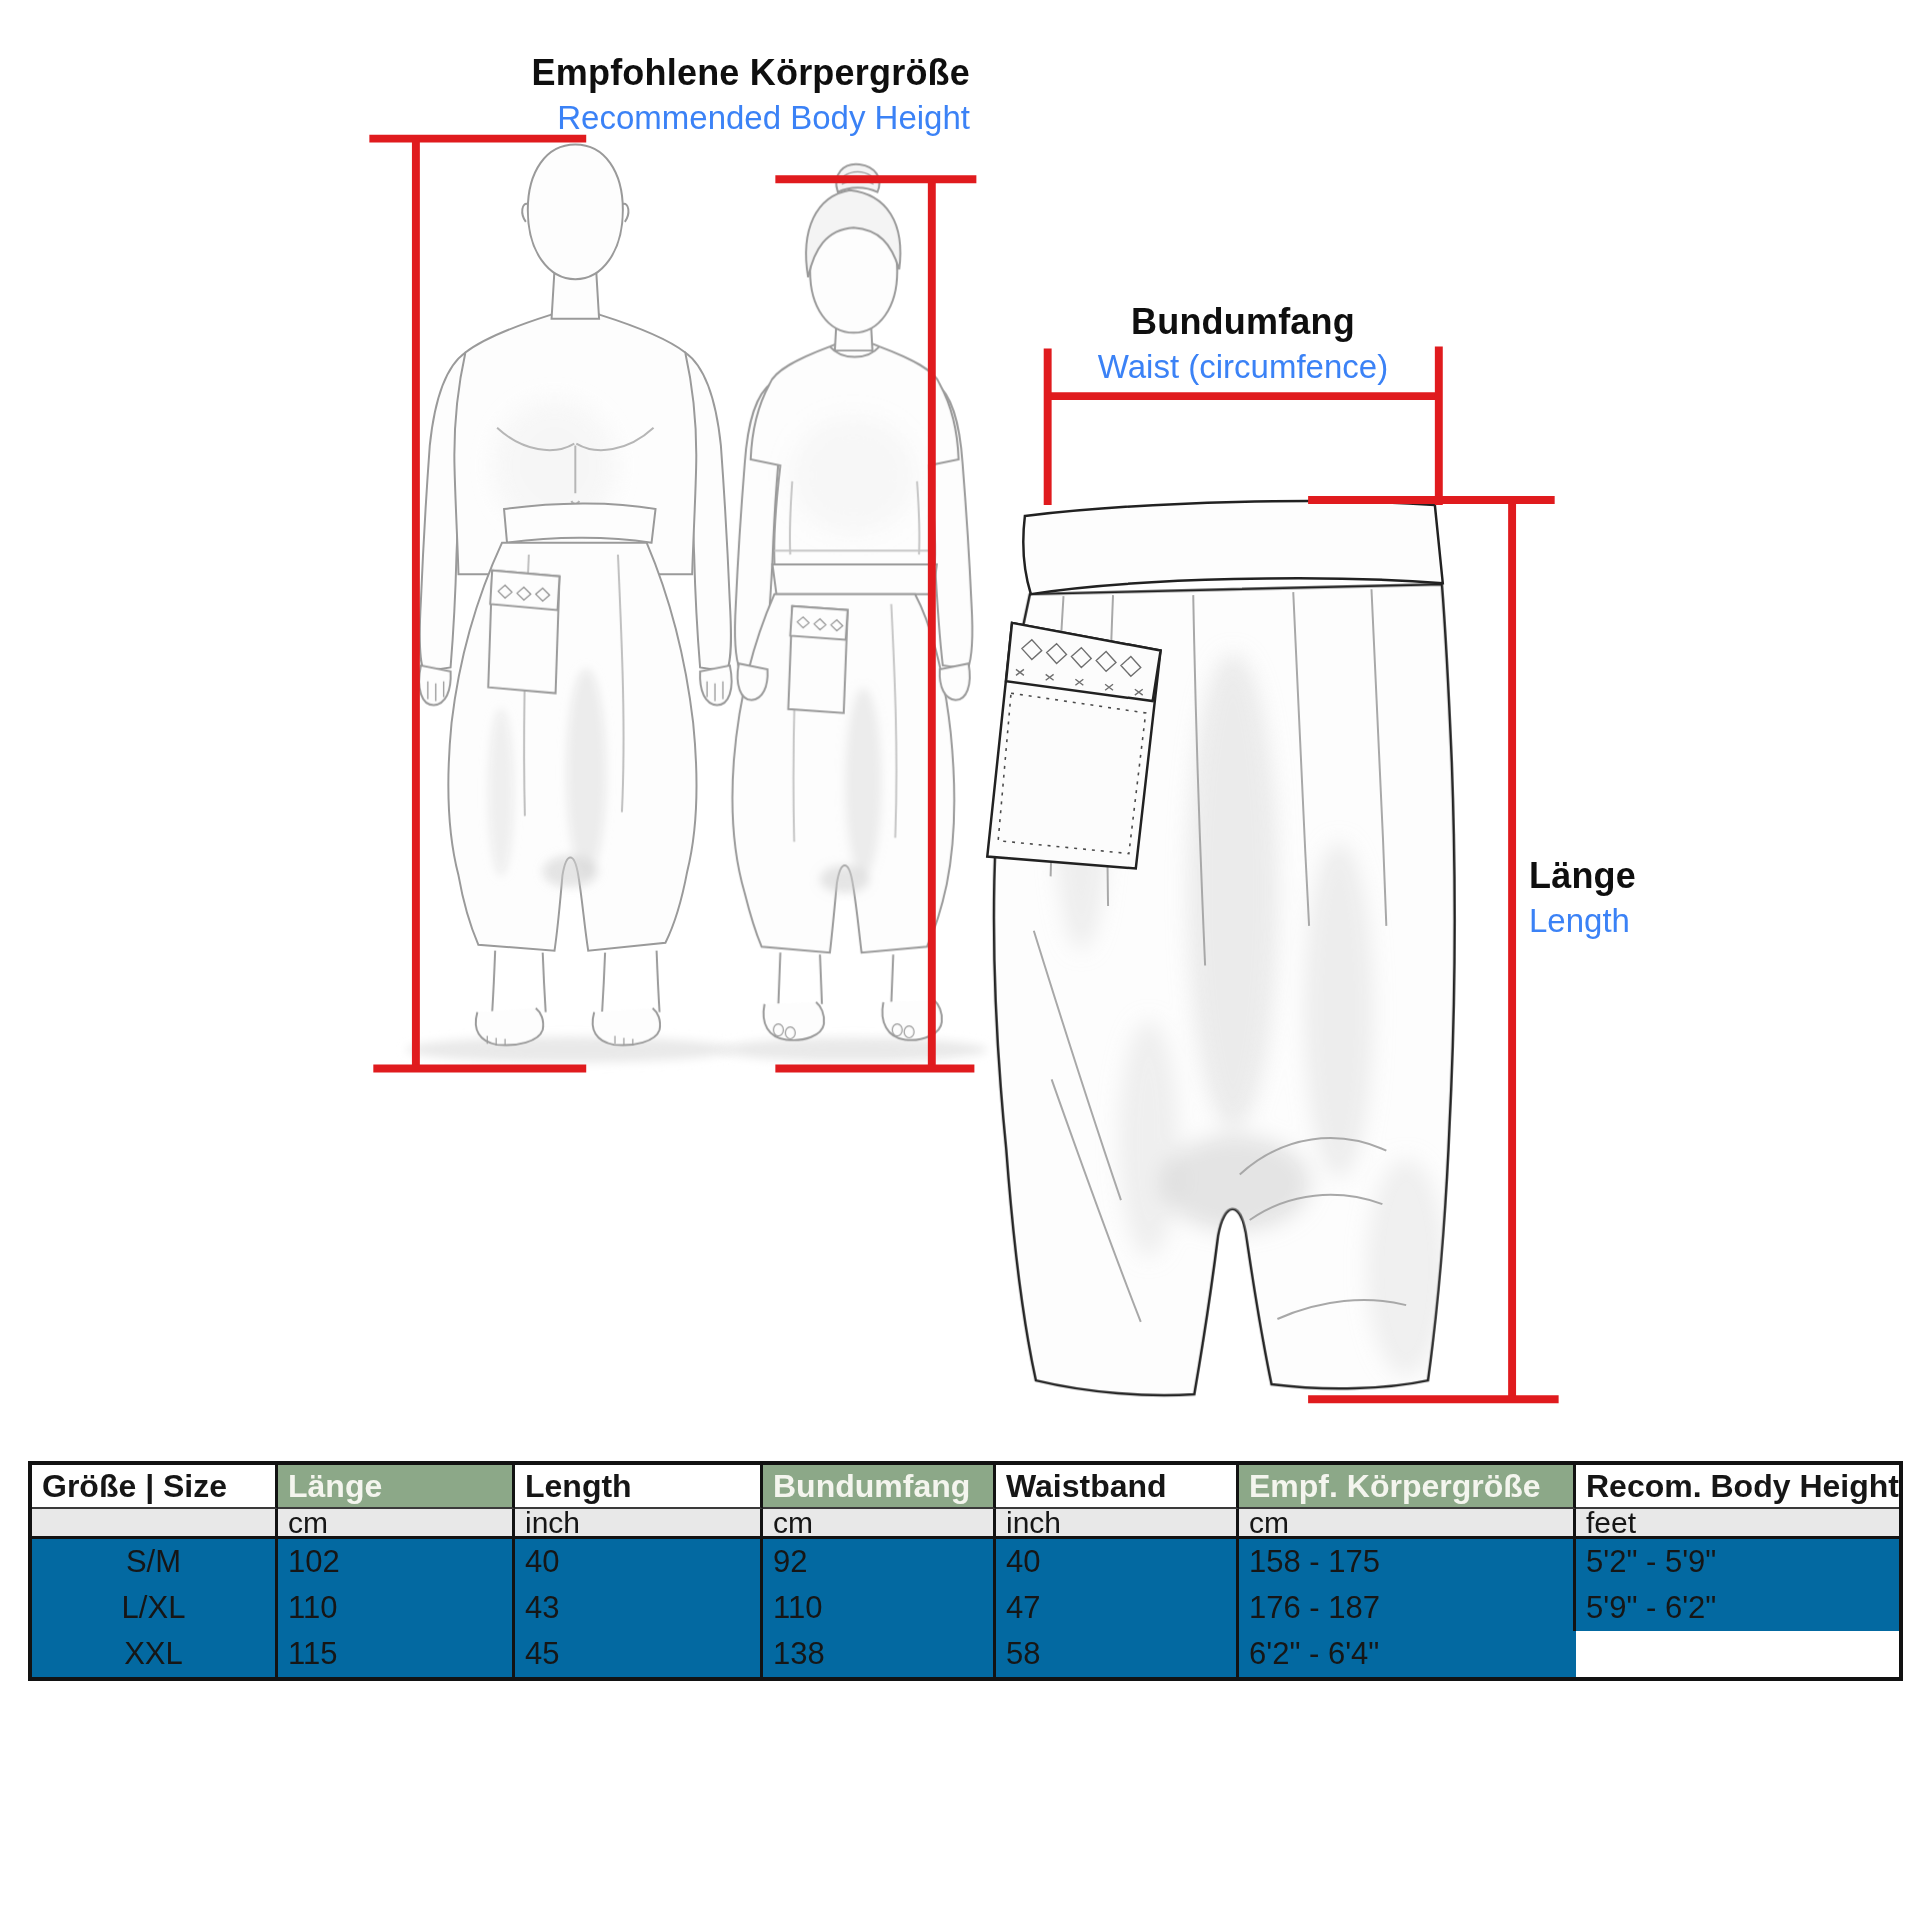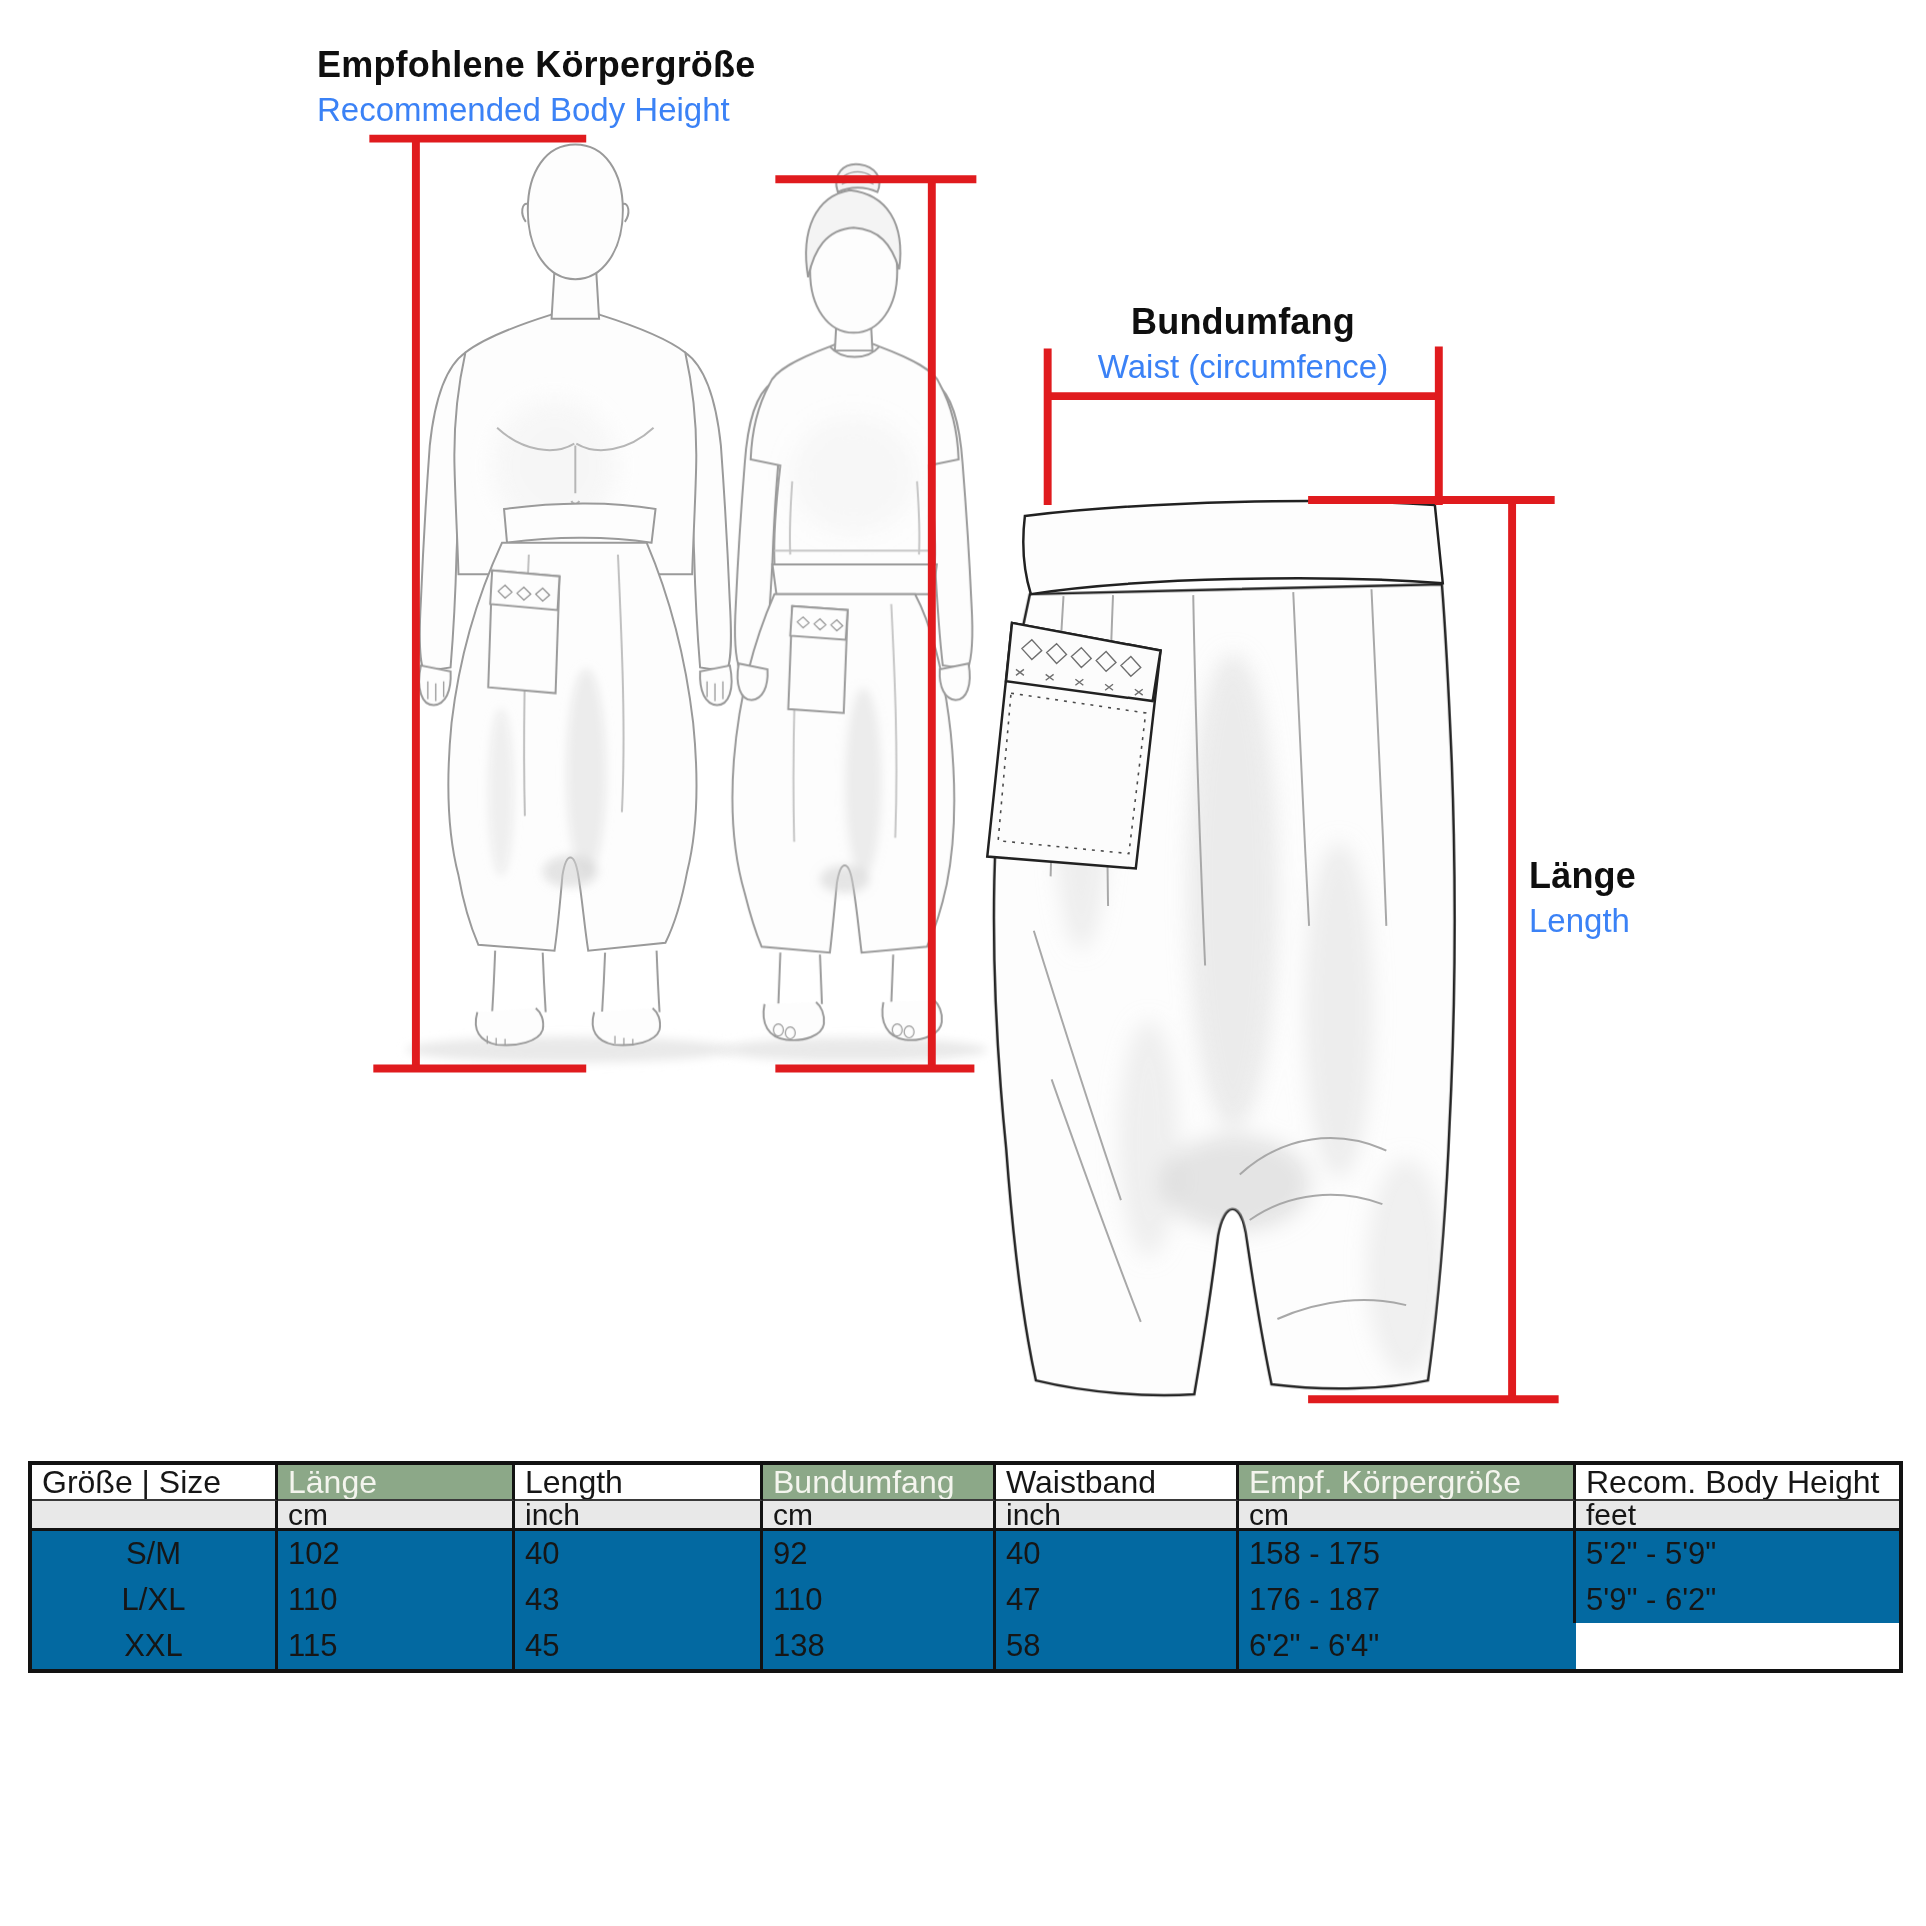--- a/index.html
+++ b/index.html
@@ -3,39 +3,39 @@
 <meta charset="utf-8">
 <style>
   * { margin:0; padding:0; box-sizing:border-box; }
   html,body { background:#ffffff; }
   .page {
     position:relative; width:1927px; height:1927px; background:#fff;
     font-family:"Liberation Sans", sans-serif; overflow:hidden; color:#111;
   }
   .art { position:absolute; left:0; top:0; width:1927px; height:1927px; }
 
-  .top-label { position:absolute; left:317px; top:44px; width:653px; text-align:left; }
+  .top-label { position:absolute; left:317px; top:52px; width:653px; text-align:right; }
   .waist-label { position:absolute; left:1020px; top:301px; width:446px; text-align:center; }
   .length-label { position:absolute; left:1529px; top:855px; text-align:left; }
   .lbl-de { font-weight:700; font-size:36px; color:#0f0f0f; letter-spacing:0.2px; }
   .lbl-en { font-weight:400; font-size:33px; color:#3b82f6; margin-top:5px; }
 
   .size-table {
     position:absolute; left:28px; top:1461px;
     border:4px solid #121212; background:#fff;
     display:grid;
     grid-template-columns: 246px 237px 248px 233px 243px 337px 323px;
   }
   .cell {
     border-right:3px solid #121212;
     display:flex; align-items:center;
     padding:0 10px; font-size:31px; color:#161616; overflow:hidden; white-space:nowrap;
   }
   .cell.last { border-right:none; }
-  .h  { height:36px; font-weight:400; border-bottom:2px solid #3a3a3a; font-size:32px; }
+  .h  { height:44px; font-weight:700; border-bottom:2px solid #3a3a3a; font-size:32px; }
   .h.g { background:#8ca888; color:#f4f5ee; }
   .u  { height:30px; background:#e8e8e8; border-bottom:3px solid #121212; font-size:30px; }
   .d  { height:46px; background:#0369a1; border-bottom:none; }
   .ctr { justify-content:center; }
 </style>
 </head>
 <body>
 
 <div class="page">
 

